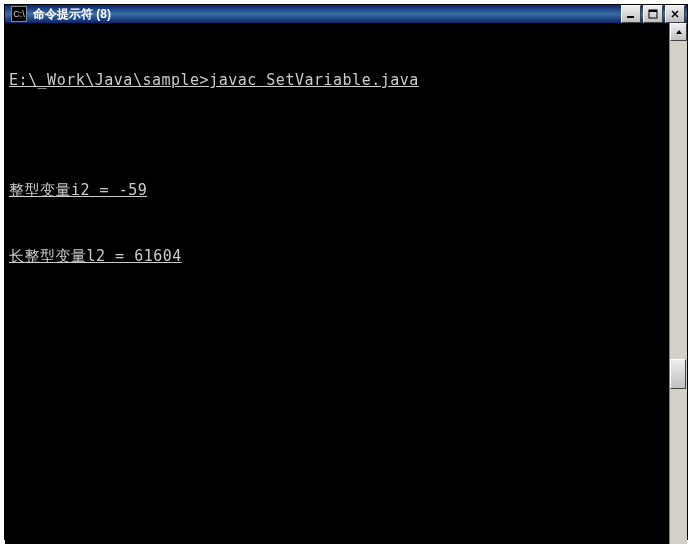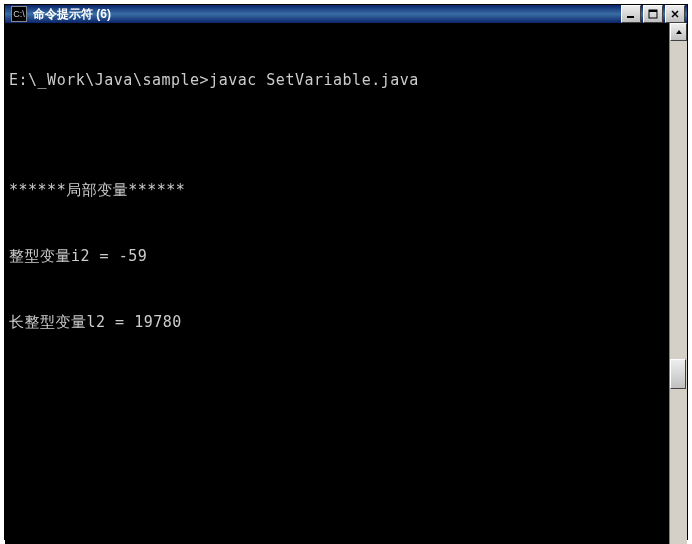--- a/index.html
+++ b/index.html
@@ -88,20 +88,21 @@
       font-family: "Lucida Console", "SimSun", "宋体", monospace;
       font-size: 15px;
       line-height: 22px;
       padding: 2px 4px;
       white-space: pre;
       overflow: hidden;
       letter-spacing: 0.5px;
     }
     .terminal-line {
       display: block;
+      text-decoration: underline;
     }
     .scrollbar-v {
       width: 18px;
       background: #d4d0c8;
       border-left: 1px solid #808080;
       display: flex;
       flex-direction: column;
     }
     .scroll-btn {
       width: 17px;
@@ -130,21 +131,21 @@
       border-right-color: #404040;
       border-bottom-color: #404040;
     }
   </style>
 </head>
 <body>
 
 <div class="window">
   <div class="titlebar">
     <div class="titlebar-icon">C:\</div>
-    <div class="titlebar-title">命令提示符 (6)</div>
+    <div class="titlebar-title">命令提示符 (8)</div>
     <div class="titlebar-buttons">
       <div class="titlebar-btn min-btn">
         <svg viewBox="0 0 10 10">
             <rect x="1" y="7" width="7" height="2" fill="#000"></rect>
           </svg>
       </div>
       <div class="titlebar-btn max-btn">
         <svg viewBox="0 0 10 10">
             <rect x="1" y="1" width="8" height="8" fill="none" stroke="#000" stroke-width="1"></rect>
             <rect x="1" y="1" width="8" height="2" fill="#000"></rect>
@@ -155,23 +156,22 @@
             <path d="M2 2 L8 8 M8 2 L2 8" stroke="#000" stroke-width="1.5"></path>
           </svg>
       </div>
     </div>
   </div>
 
   <div class="content-area">
     <div class="terminal">
       <span class="terminal-line">E:\_Work\Java\sample&gt;javac SetVariable.java</span>
       <span class="terminal-line"></span>
-      <span class="terminal-line">******局部变量******</span>
       <span class="terminal-line">整型变量i2 = -59</span>
-      <span class="terminal-line">长整型变量l2 = 19780</span>
+      <span class="terminal-line">长整型变量l2 = 61604</span>
       
       
       
       
       
       
       
       
       
       

